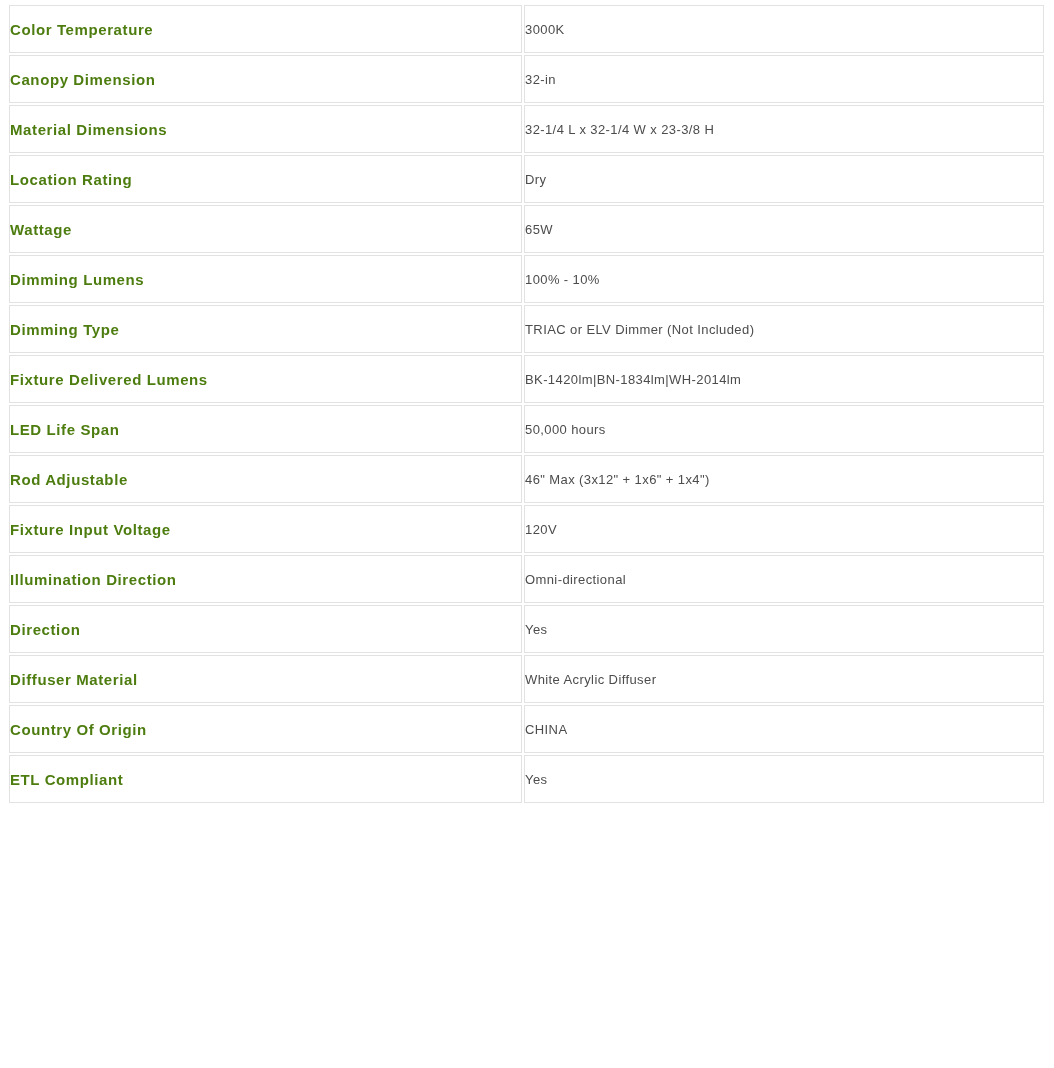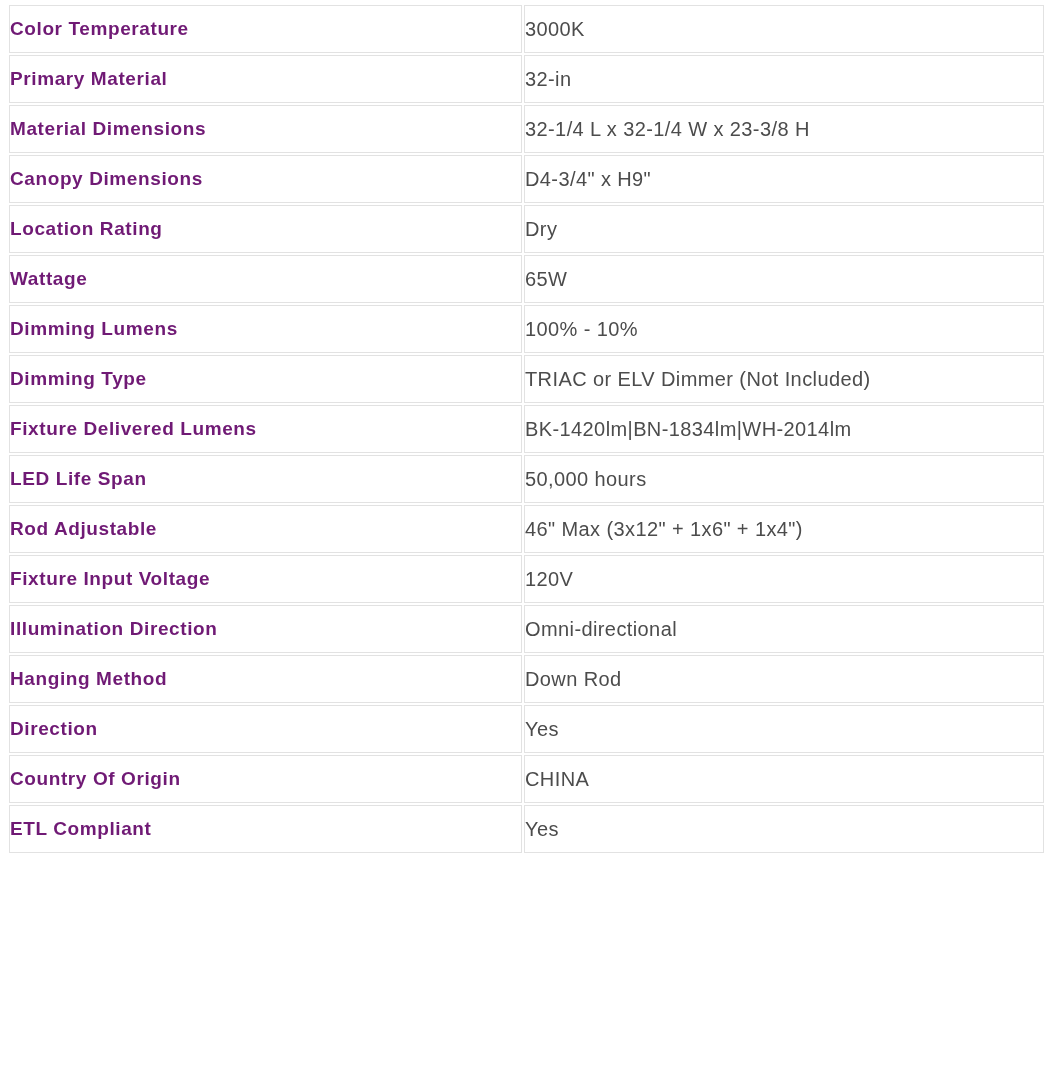--- a/index.html
+++ b/index.html
@@ -25,58 +25,54 @@
     background: #ffffff;
     height: 46px;
     vertical-align: middle;
     padding: 0;
     overflow: hidden;
     white-space: nowrap;
   }
   td.spec-label {
     width: 511px;
     padding-left: 18px;
-    font-size: 19px;
+    font-size: 15px;
     font-weight: bold;
-    color: #701a75;
+    color: #4d7c0f;
     letter-spacing: 0.6px;
   }
   td.spec-value {
     padding-left: 21px;
-    font-size: 20px;
+    font-size: 13px;
     font-weight: normal;
     color: #4c4c4c;
     letter-spacing: 0.4px;
   }
 </style>
 </head>
 <body>
 
 <div class="spec-table-wrap">
   <table class="spec-table">
     <tbody id="spec-tbody">
   <tr>
     <td class="spec-label">Color Temperature</td>
     <td class="spec-value">3000K</td>
   </tr>
 
   <tr>
-    <td class="spec-label">Primary Material</td>
+    <td class="spec-label">Canopy Dimension</td>
     <td class="spec-value">32-in</td>
   </tr>
 
   <tr>
     <td class="spec-label">Material Dimensions</td>
     <td class="spec-value">32-1/4 L x 32-1/4 W x 23-3/8 H</td>
   </tr>
 
-  <tr>
-    <td class="spec-label">Canopy Dimensions</td>
-    <td class="spec-value">D4-3/4" x H9"</td>
-  </tr>
 
   <tr>
     <td class="spec-label">Location Rating</td>
     <td class="spec-value">Dry</td>
   </tr>
 
   <tr>
     <td class="spec-label">Wattage</td>
     <td class="spec-value">65W</td>
   </tr>
@@ -112,30 +108,30 @@
     <td class="spec-label">Fixture Input Voltage</td>
     <td class="spec-value">120V</td>
   </tr>
 
   <tr>
     <td class="spec-label">Illumination Direction</td>
     <td class="spec-value">Omni-directional</td>
   </tr>
 
 
-  <tr>
-    <td class="spec-label">Hanging Method</td>
-    <td class="spec-value">Down Rod</td>
-  </tr>
 
   <tr>
     <td class="spec-label">Direction</td>
     <td class="spec-value">Yes</td>
   </tr>
 
+  <tr>
+    <td class="spec-label">Diffuser Material</td>
+    <td class="spec-value">White Acrylic Diffuser</td>
+  </tr>
 
   <tr>
     <td class="spec-label">Country Of Origin</td>
     <td class="spec-value">CHINA</td>
   </tr>
 
   <tr>
     <td class="spec-label">ETL Compliant</td>
     <td class="spec-value">Yes</td>
   </tr>

